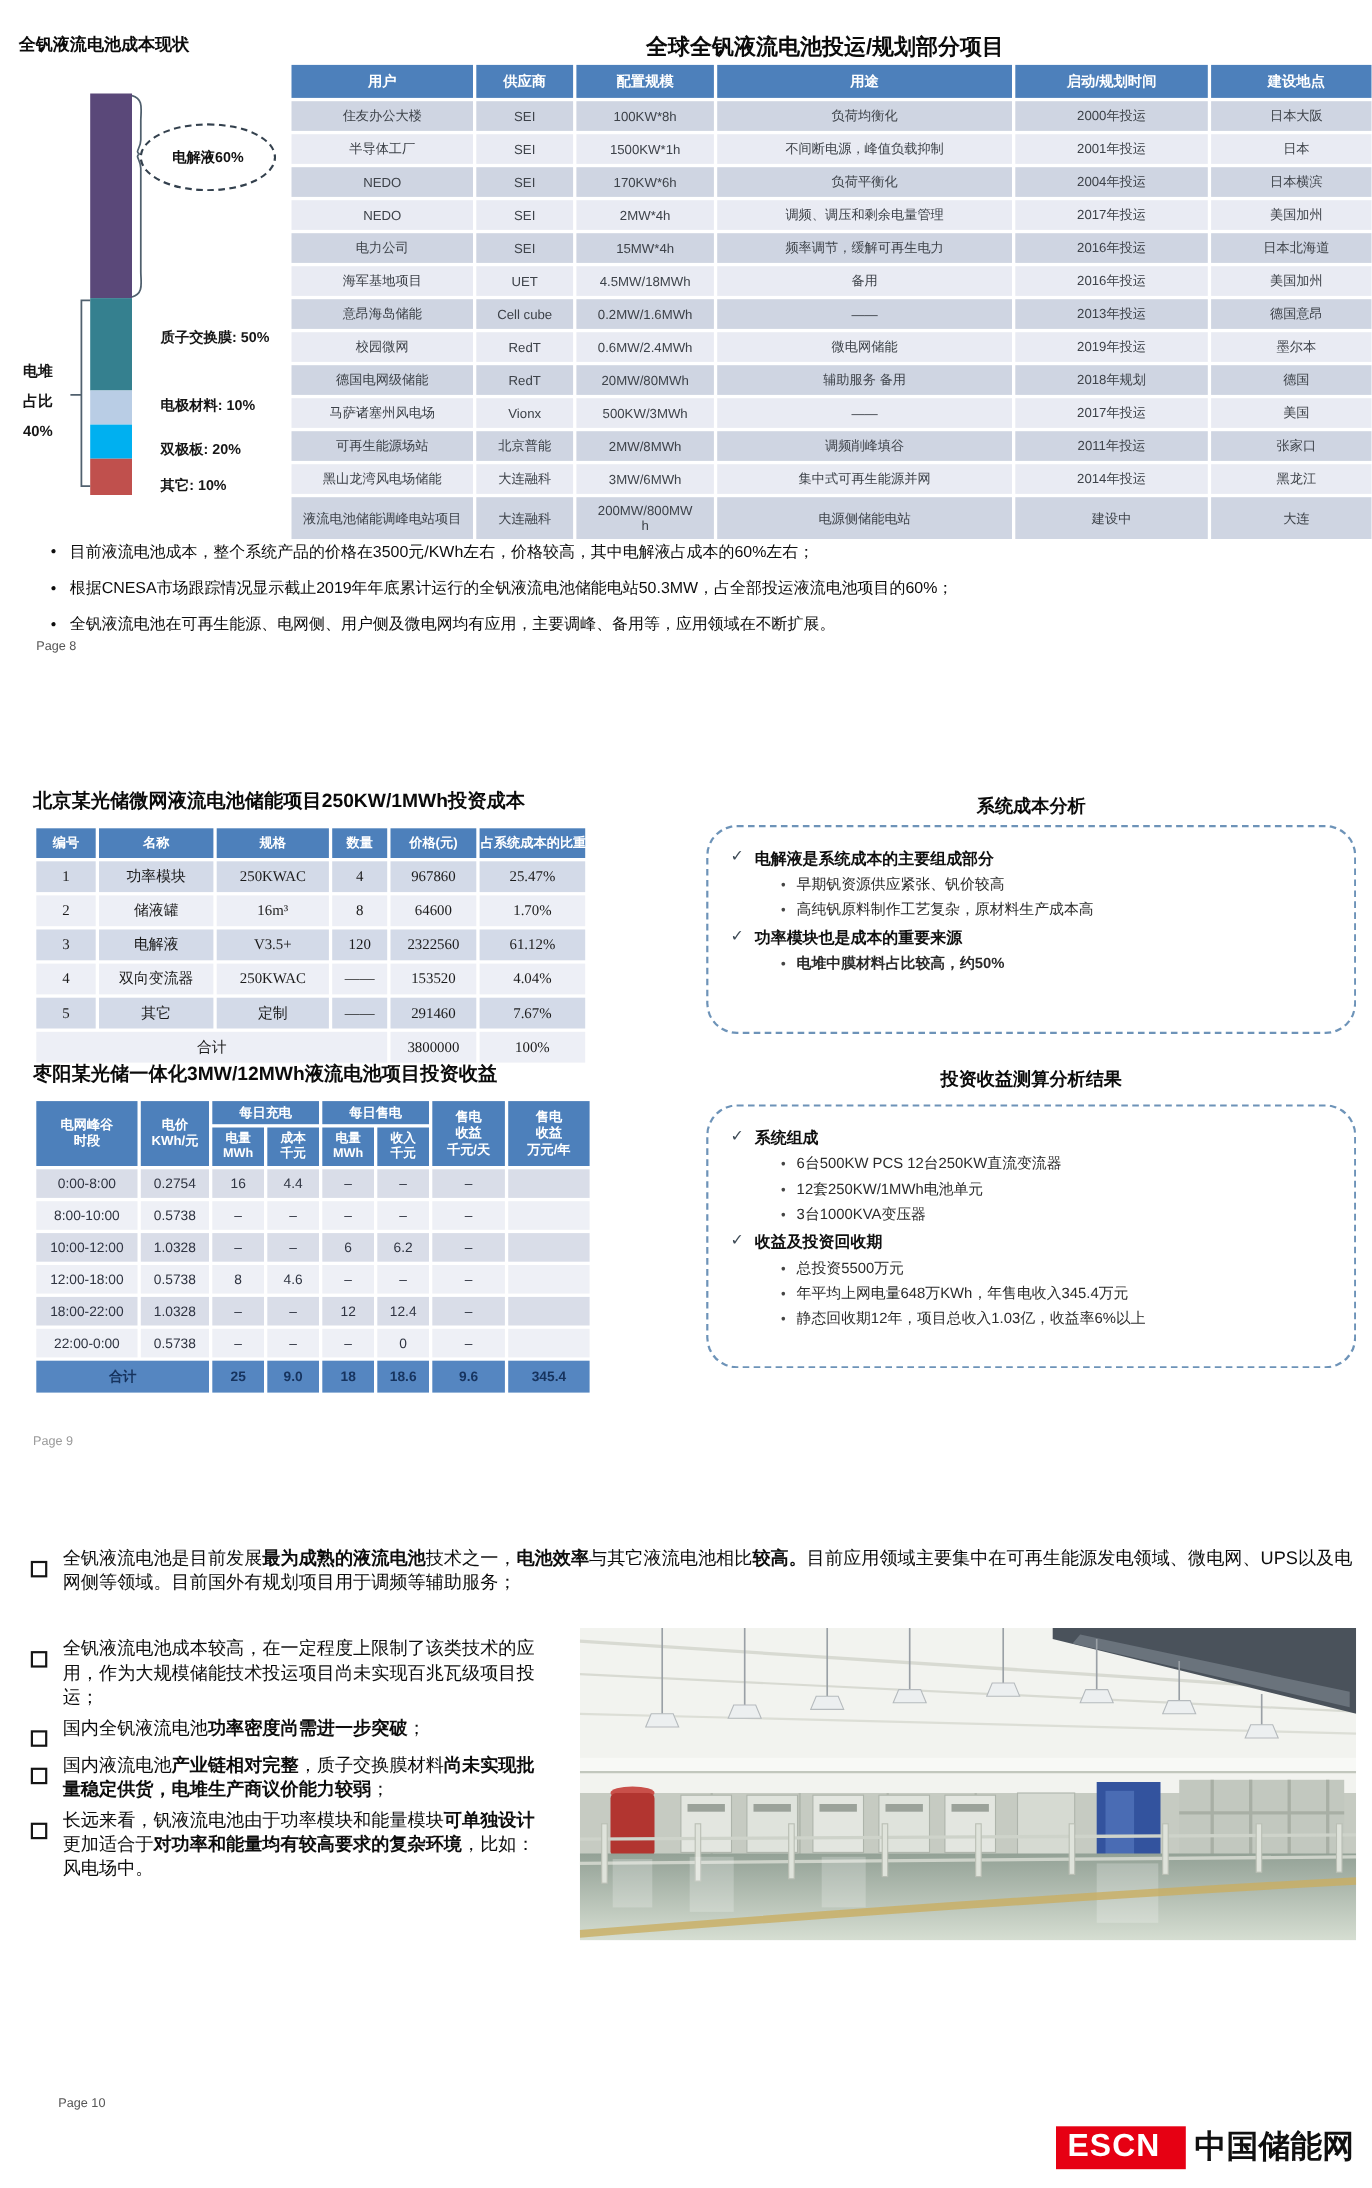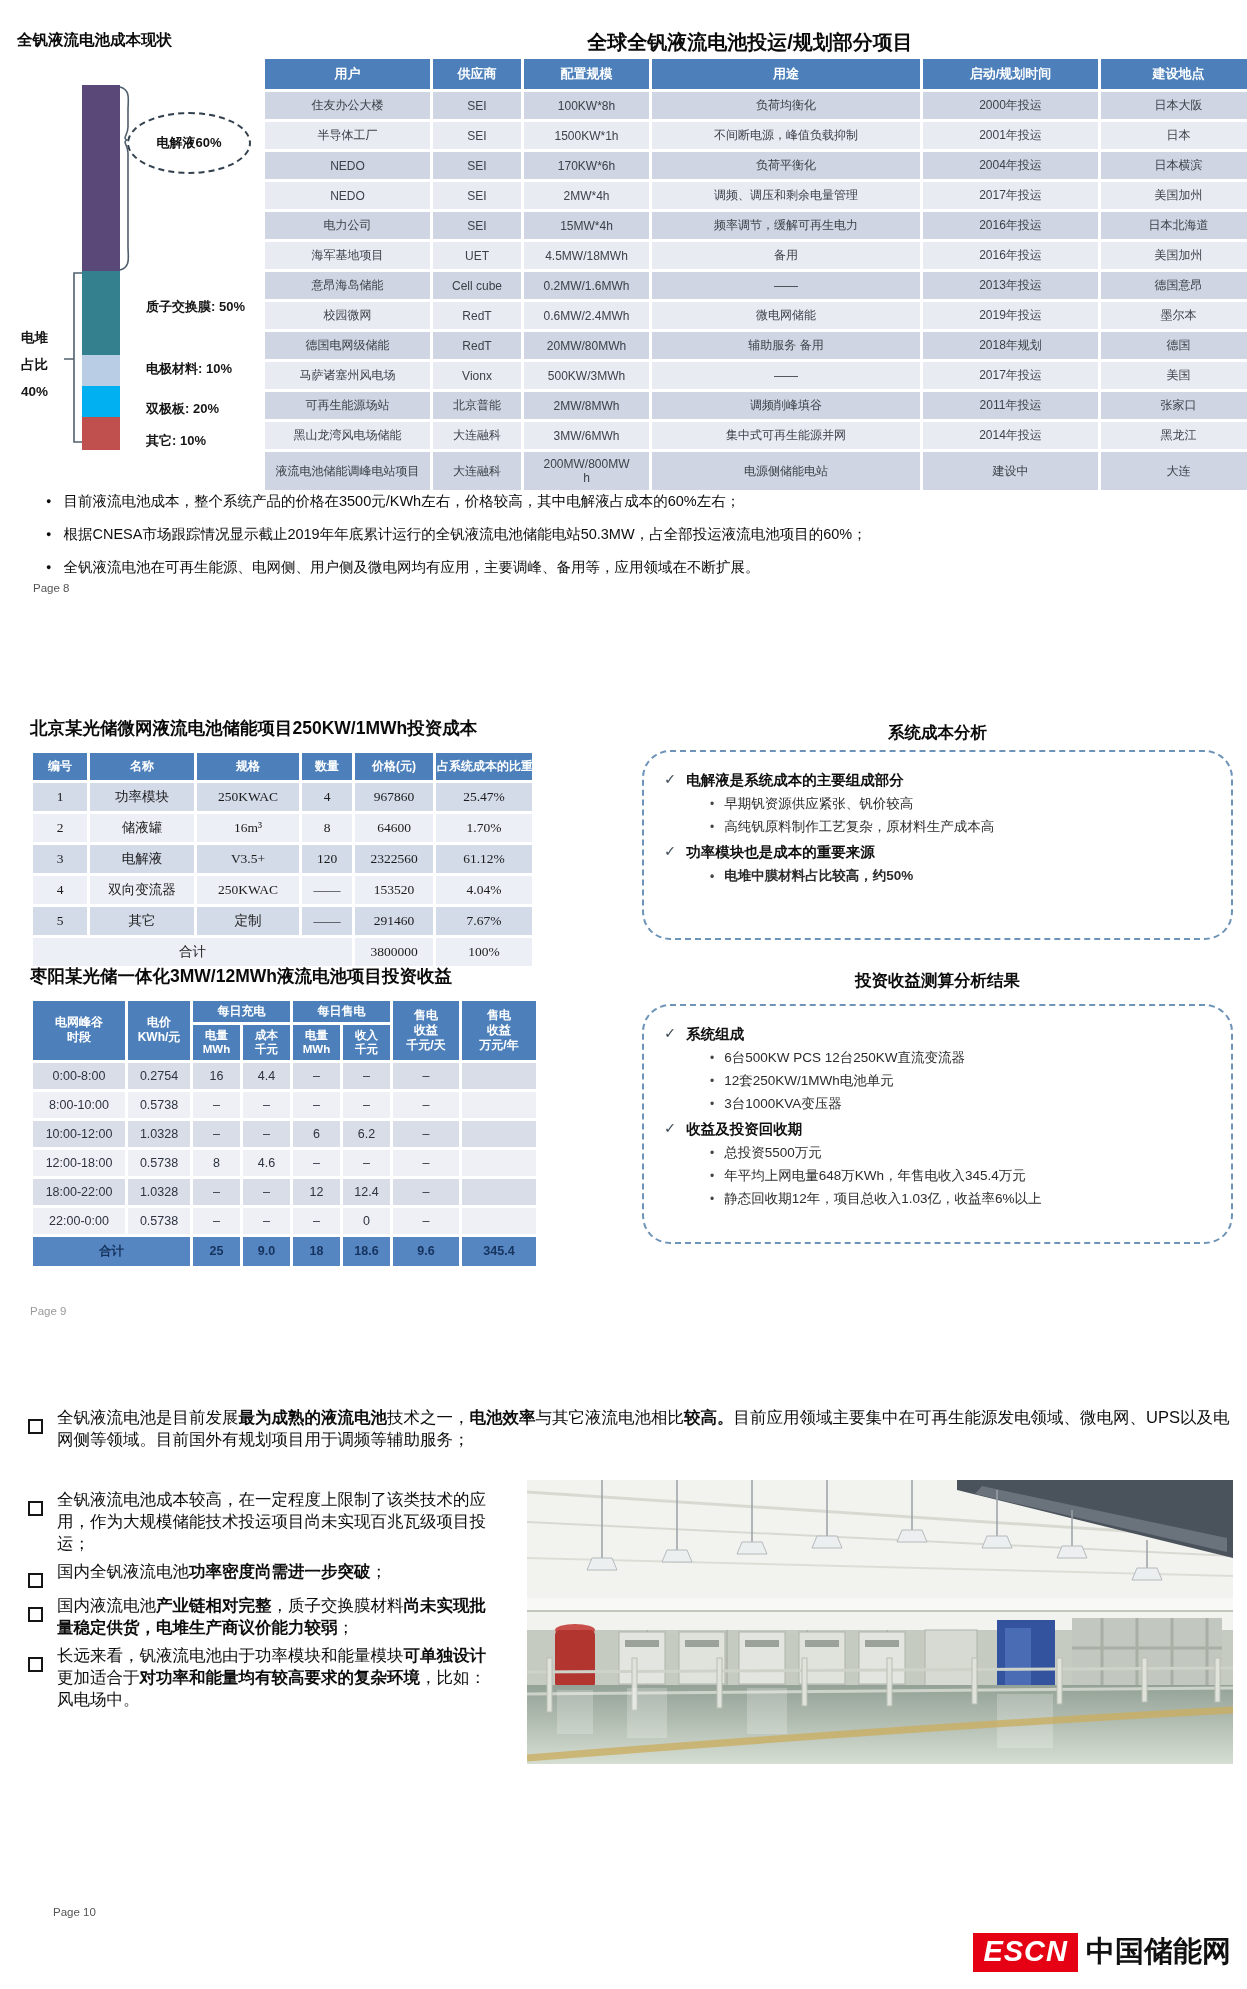--- a/index.html
+++ b/index.html
@@ -84,22 +84,22 @@
   .s4-left{left:28px;top:1488px;width:465px;}
   .s4-blt{display:flex;gap:14px;margin-bottom:6px;}
   .s4-blt .sq{flex:none;width:11px;height:11px;border:2.5px solid #151515;margin-top:13px;background:#fff;}
   .s4-blt p{margin:0;font-size:16.5px;line-height:22px;color:#0d0d0d;}
   .seg-bold{font-weight:bold;}
 
   .photo{left:527px;top:1480px;width:706px;height:284px;overflow:hidden;}
 
   
   .logo{right:16px;top:1932px;display:flex;align-items:center;gap:8px;}
-  .escn-box{background:#e60013;color:#fff;font-style:italic;font-weight:900;font-size:29px;
-            padding:2px 10px 4px 10px;letter-spacing:1px;}
+  .escn-box{background:#e60013;color:#fff;font-weight:900;font-size:29px;
+            padding:2px 23px 4px 10px;letter-spacing:1px;}
   .escn-site{font-size:29px;font-weight:900;color:#101010;}
 </style>
 </head>
 <body>
 
 <div id="page">
 
   <section class="abs s1-chart">
     <h2 class="chart-title">全钒液流电池成本现状</h2>
     <div class="bar">

